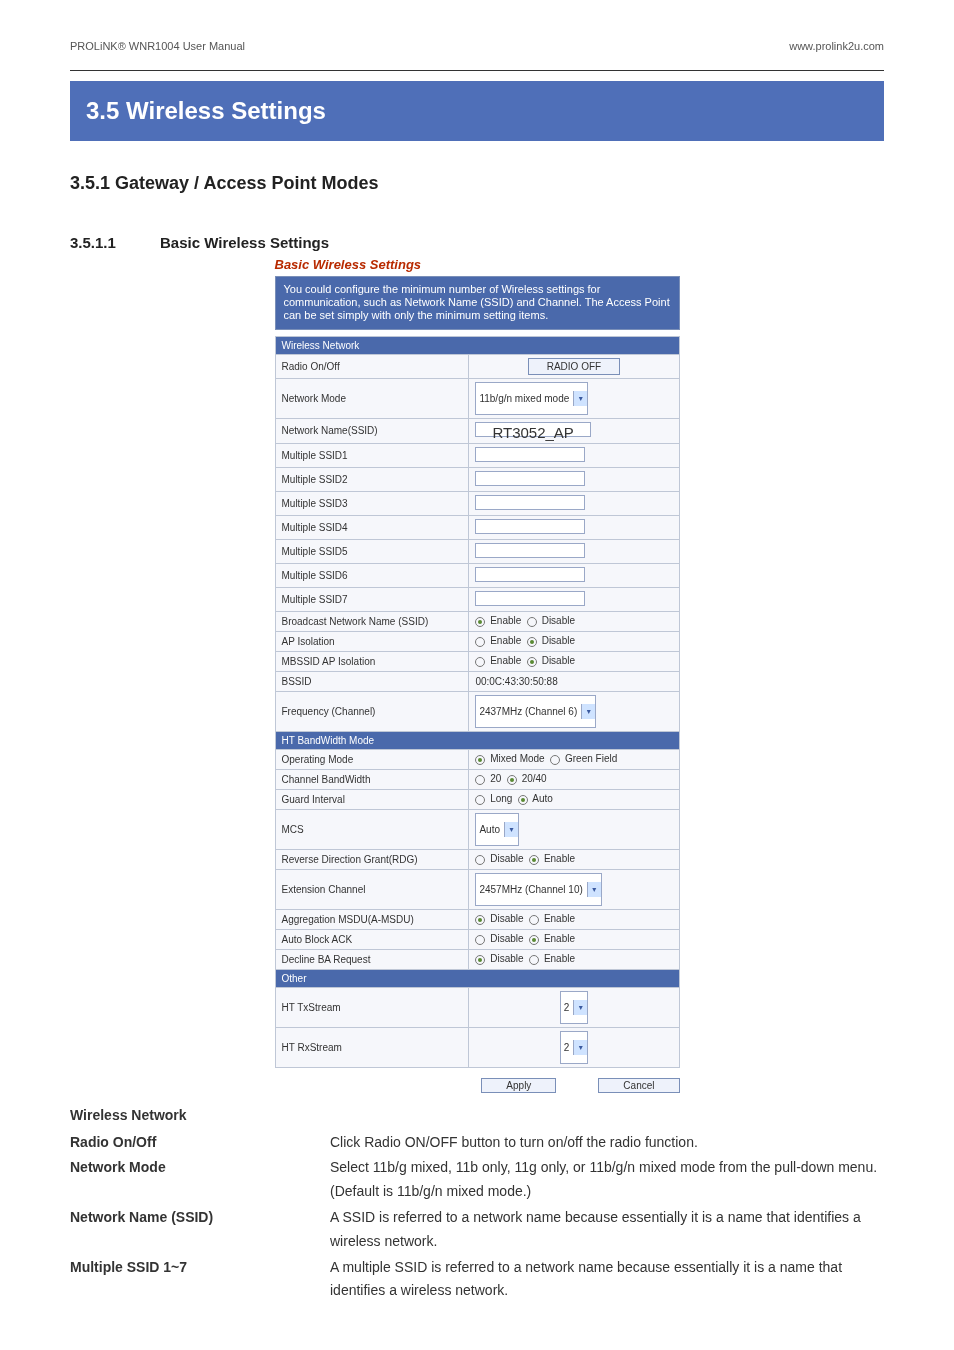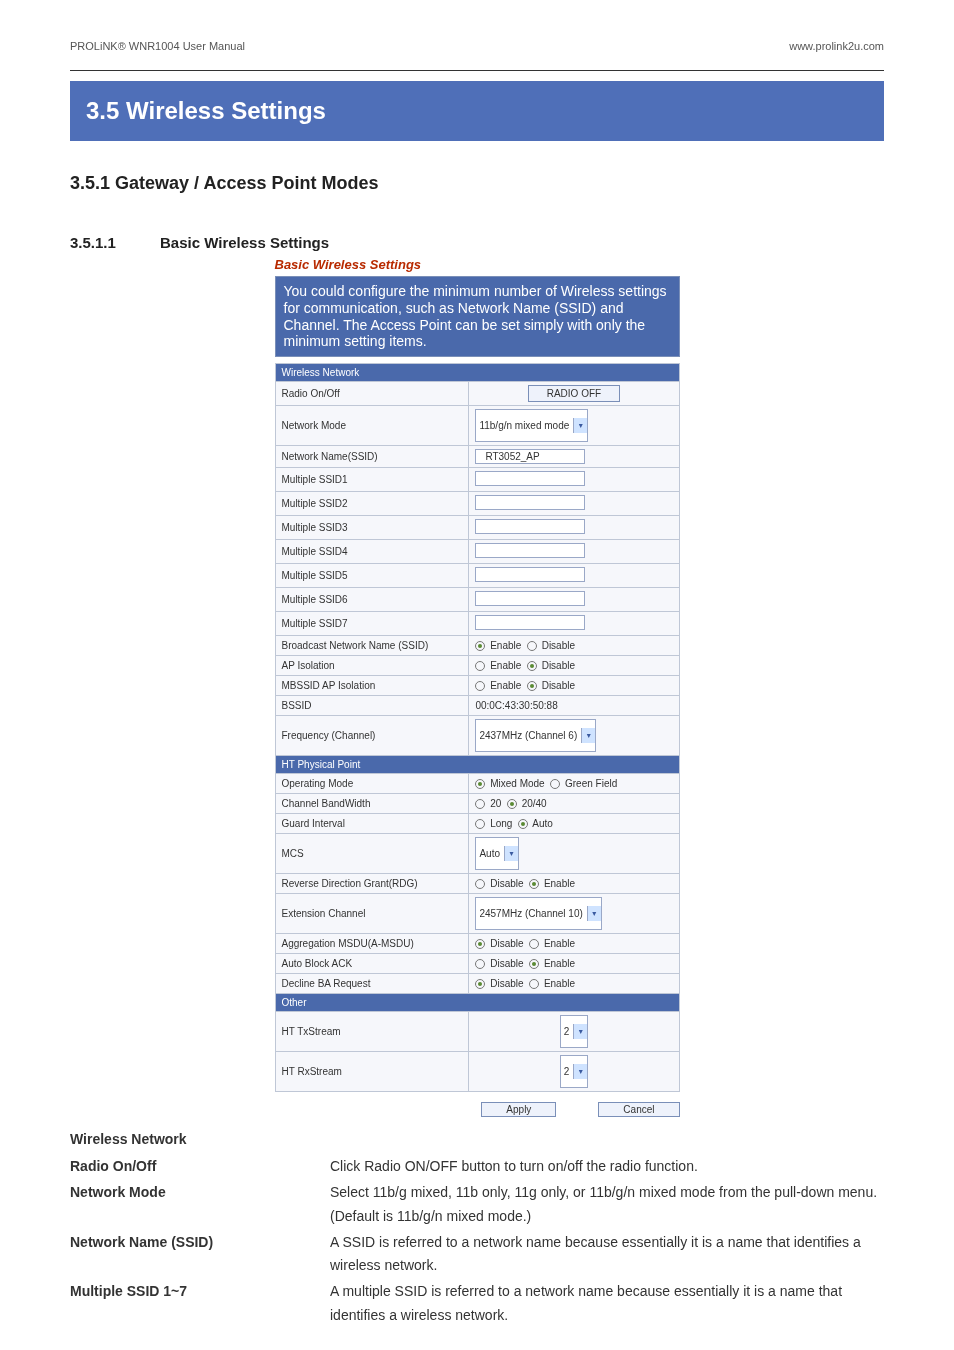--- a/index.html
+++ b/index.html
@@ -27,30 +27,30 @@
   .h3-title { font-size: 15px; font-weight: bold; color: #222; }
 
   
   .embed-wrap { display:flex; justify-content: center; margin-bottom: 14px; }
   .embed {
     width: 405px; font-size: 10px; color: #333;
     font-family: Tahoma, Arial, sans-serif;
   }
   .embed-title { color:#b82a00; font-weight:bold; font-style:italic; font-size:13px; margin-bottom:4px; }
   .bluebox {
-    background:#4a69ab; color:#fff; font-size:14px; padding:6px 8px; line-height:1.2;
+    background:#4a69ab; color:#fff; font-size:11px; padding:6px 8px; line-height:1.2;
     border:1px solid #7a8fb8;
   }
   .tbl { width:100%; border-collapse:collapse; margin-top:6px; }
   .tbl td { border:1px solid #bfc7d6; padding:3px 6px; background:#f6f7fb; vertical-align:middle; height:20px; }
   .tbl tr.sec-head td { background:#4a69ab; color:#fff; font-weight:normal; height:18px; padding:2px 6px; }
   .tbl td.lab { width:48%; }
   .inp {
-    border:1px solid #9aa8c7; background:#fff; height:15px; padding:1px 9px;
-    font-size:10px; display:inline-block; min-width:110px;
+    border:1px solid #9aa8c7; background:#fff; height:15px; padding:1px 16px;
+    font-size:15px; display:inline-block; min-width:110px;
   }
   .sel {
     display:inline-flex; align-items:center; border:1px solid #9aa8c7; background:#fff;
     height:33px; font-size:10px; padding:0 0 0 3px;
   }
   .sel .caret {
     width:14px; height:15px; background:#cfe3ff; border-left:1px solid #9aa8c7;
     display:inline-flex; align-items:center; justify-content:center; margin-left:4px;
     color:#3a5aa0; font-size:8px;
   }
@@ -177,21 +177,21 @@
 
         <tr>
               <td class="lab">Frequency (Channel)</td>
             <td><span class="sel">
                   <span>2437MHz (Channel 6)</span>
                   <span class="caret">▾</span>
                 </span></td>
             </tr>
 
         <tr class="sec-head">
-              <td colspan="2">HT Physical Point</td>
+              <td colspan="2">HT BandWidth Mode</td>
             </tr>
 
         <tr>
               <td class="lab">Operating Mode</td>
             <td><span class="radio on"></span> <span>Mixed Mode</span>&nbsp;&nbsp;<span class="radio"></span> <span>Green Field</span></td>
             </tr>
 
         <tr>
               <td class="lab">Channel BandWidth</td>
             <td><span class="radio"></span> <span>20</span>&nbsp;&nbsp;<span class="radio on"></span> <span>20/40</span></td>

